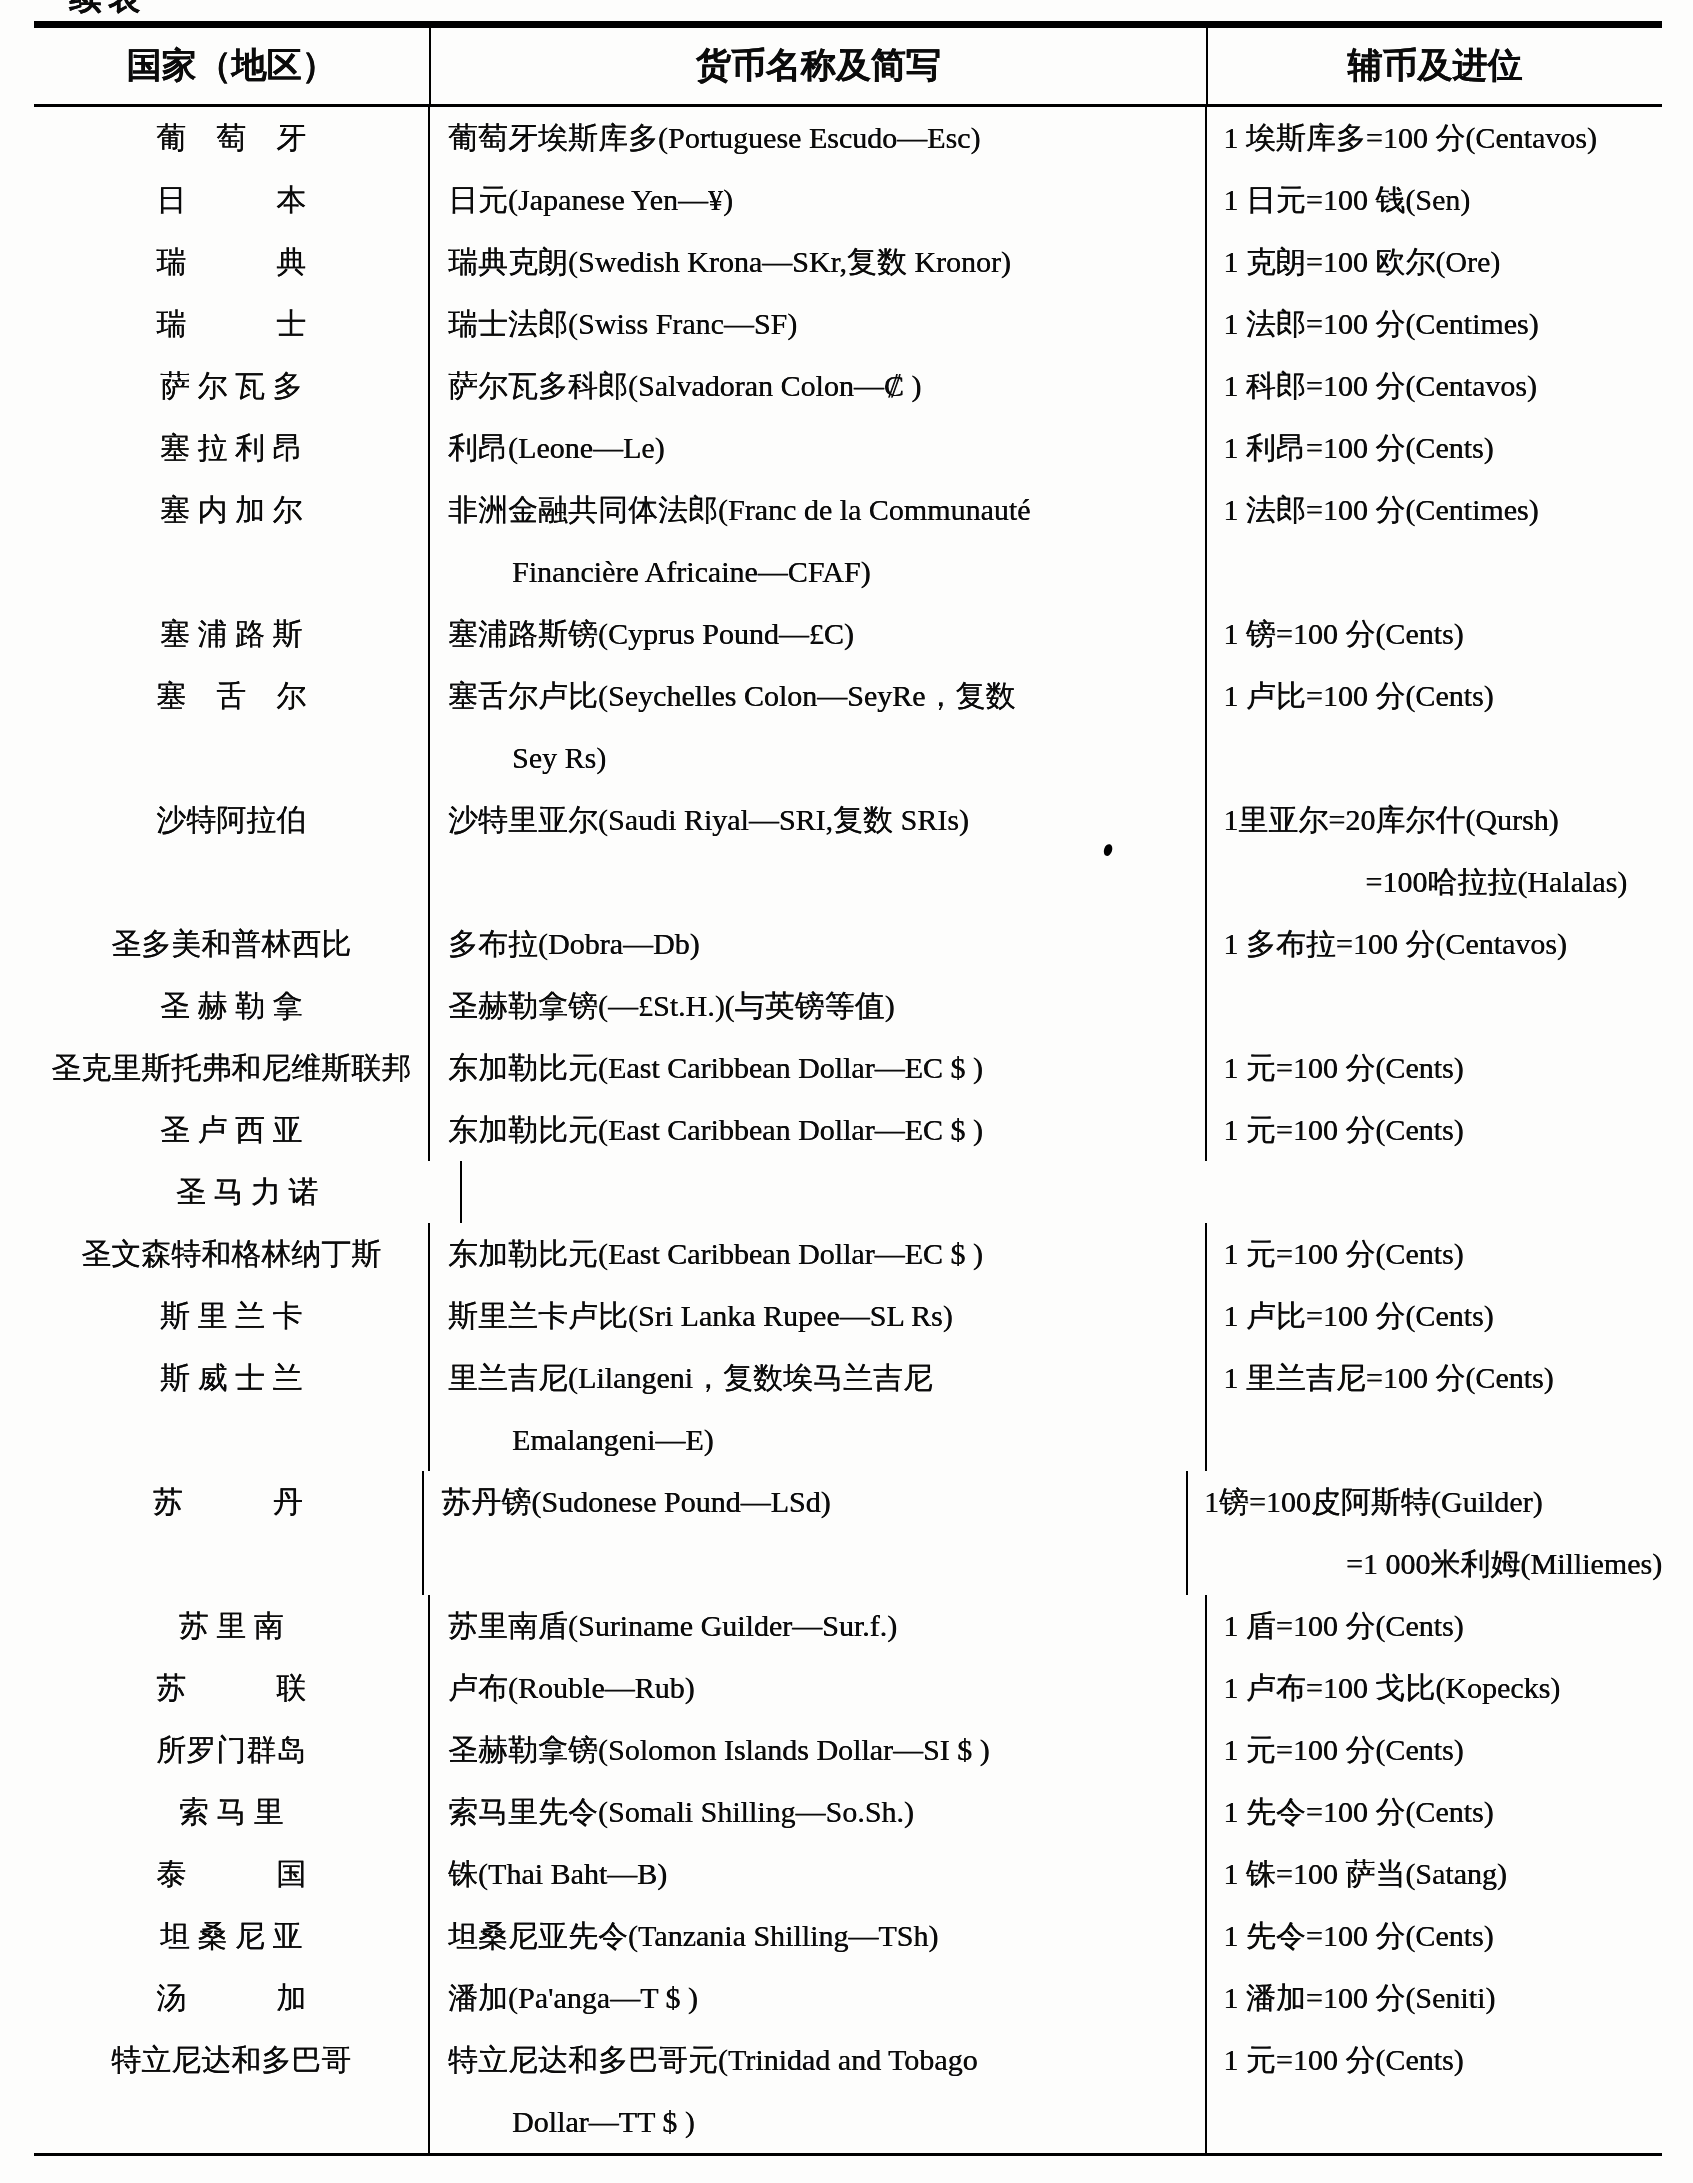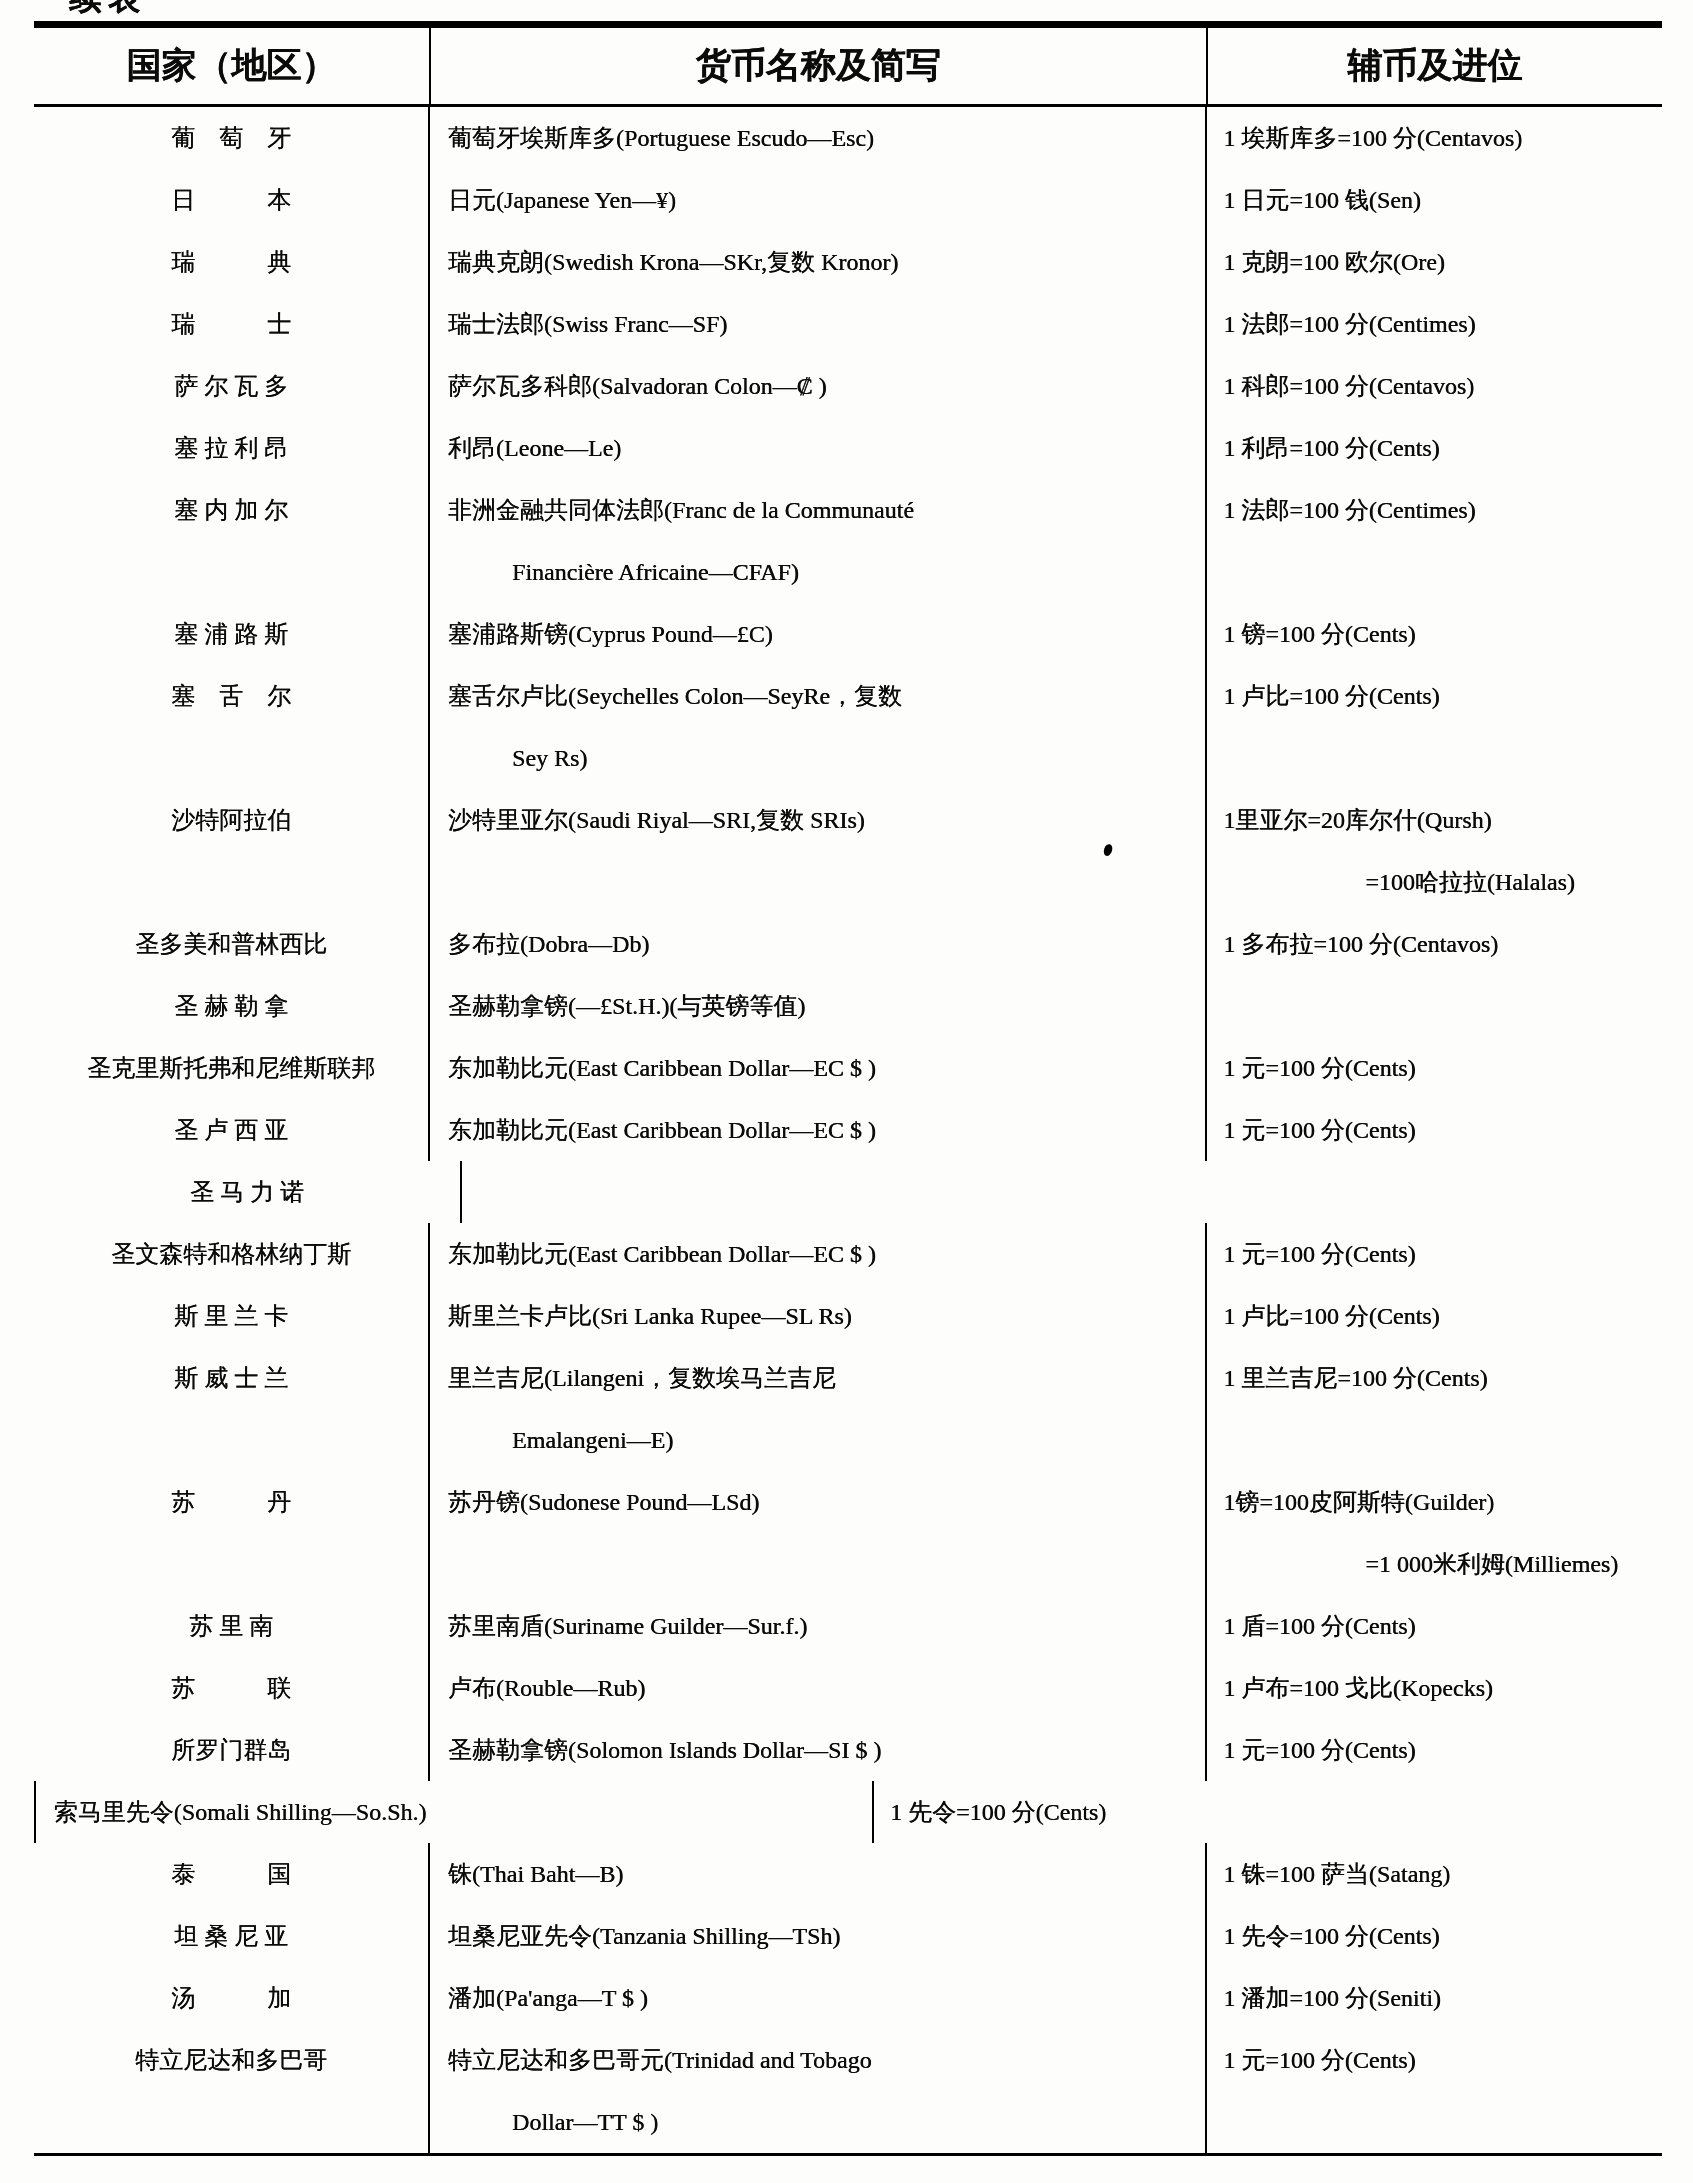--- a/index.html
+++ b/index.html
@@ -26,21 +26,21 @@
     display:flex;
     border-bottom:3.5px solid #000;
     font-weight:bold;font-size:35px;
   }
   .thead .cell{height:76px;line-height:76px;}
   .cell{box-sizing:border-box;}
   .c1{width:426px;text-align:center;}
   .c2{width:838px;border-left:2.7px solid #000;padding-left:17.7px;}
   .c3{width:492px;border-left:2.7px solid #000;padding-left:16px;}
   .thead .c2,.thead .c3{padding-left:0;text-align:center;}
-  .tbody .row{display:flex;font-size:24px;}
+  .tbody .row{display:flex;font-size:30px;}
   .tbody .cell{min-height:62px;}
   .line{height:62px;line-height:62px;white-space:nowrap;}
   .cont2{padding-left:64px;}  
   .cont3{padding-left:142px;} 
   .ink-dot{
     position:absolute;left:1104px;top:844px;
     width:8px;height:12.4px;border-radius:50%;
     background:#000;transform:rotate(18deg);
   }
 </style>
@@ -313,20 +313,23 @@
           </div>
     <div class="cell c2">
             <div class="line">圣赫勒拿镑(Solomon Islands Dollar—SI $ )</div>
           </div>
     <div class="cell c3">
             <div class="line">1 元=100 分(Cents)</div>
           </div>
   </div>
 
   <div class="row">
+    <div class="cell c1">
+            <div class="line">索 马 里</div>
+          </div>
     <div class="cell c2">
             <div class="line">索马里先令(Somali Shilling—So.Sh.)</div>
           </div>
     <div class="cell c3">
             <div class="line">1 先令=100 分(Cents)</div>
           </div>
   </div>
 
   <div class="row">
     <div class="cell c1">

